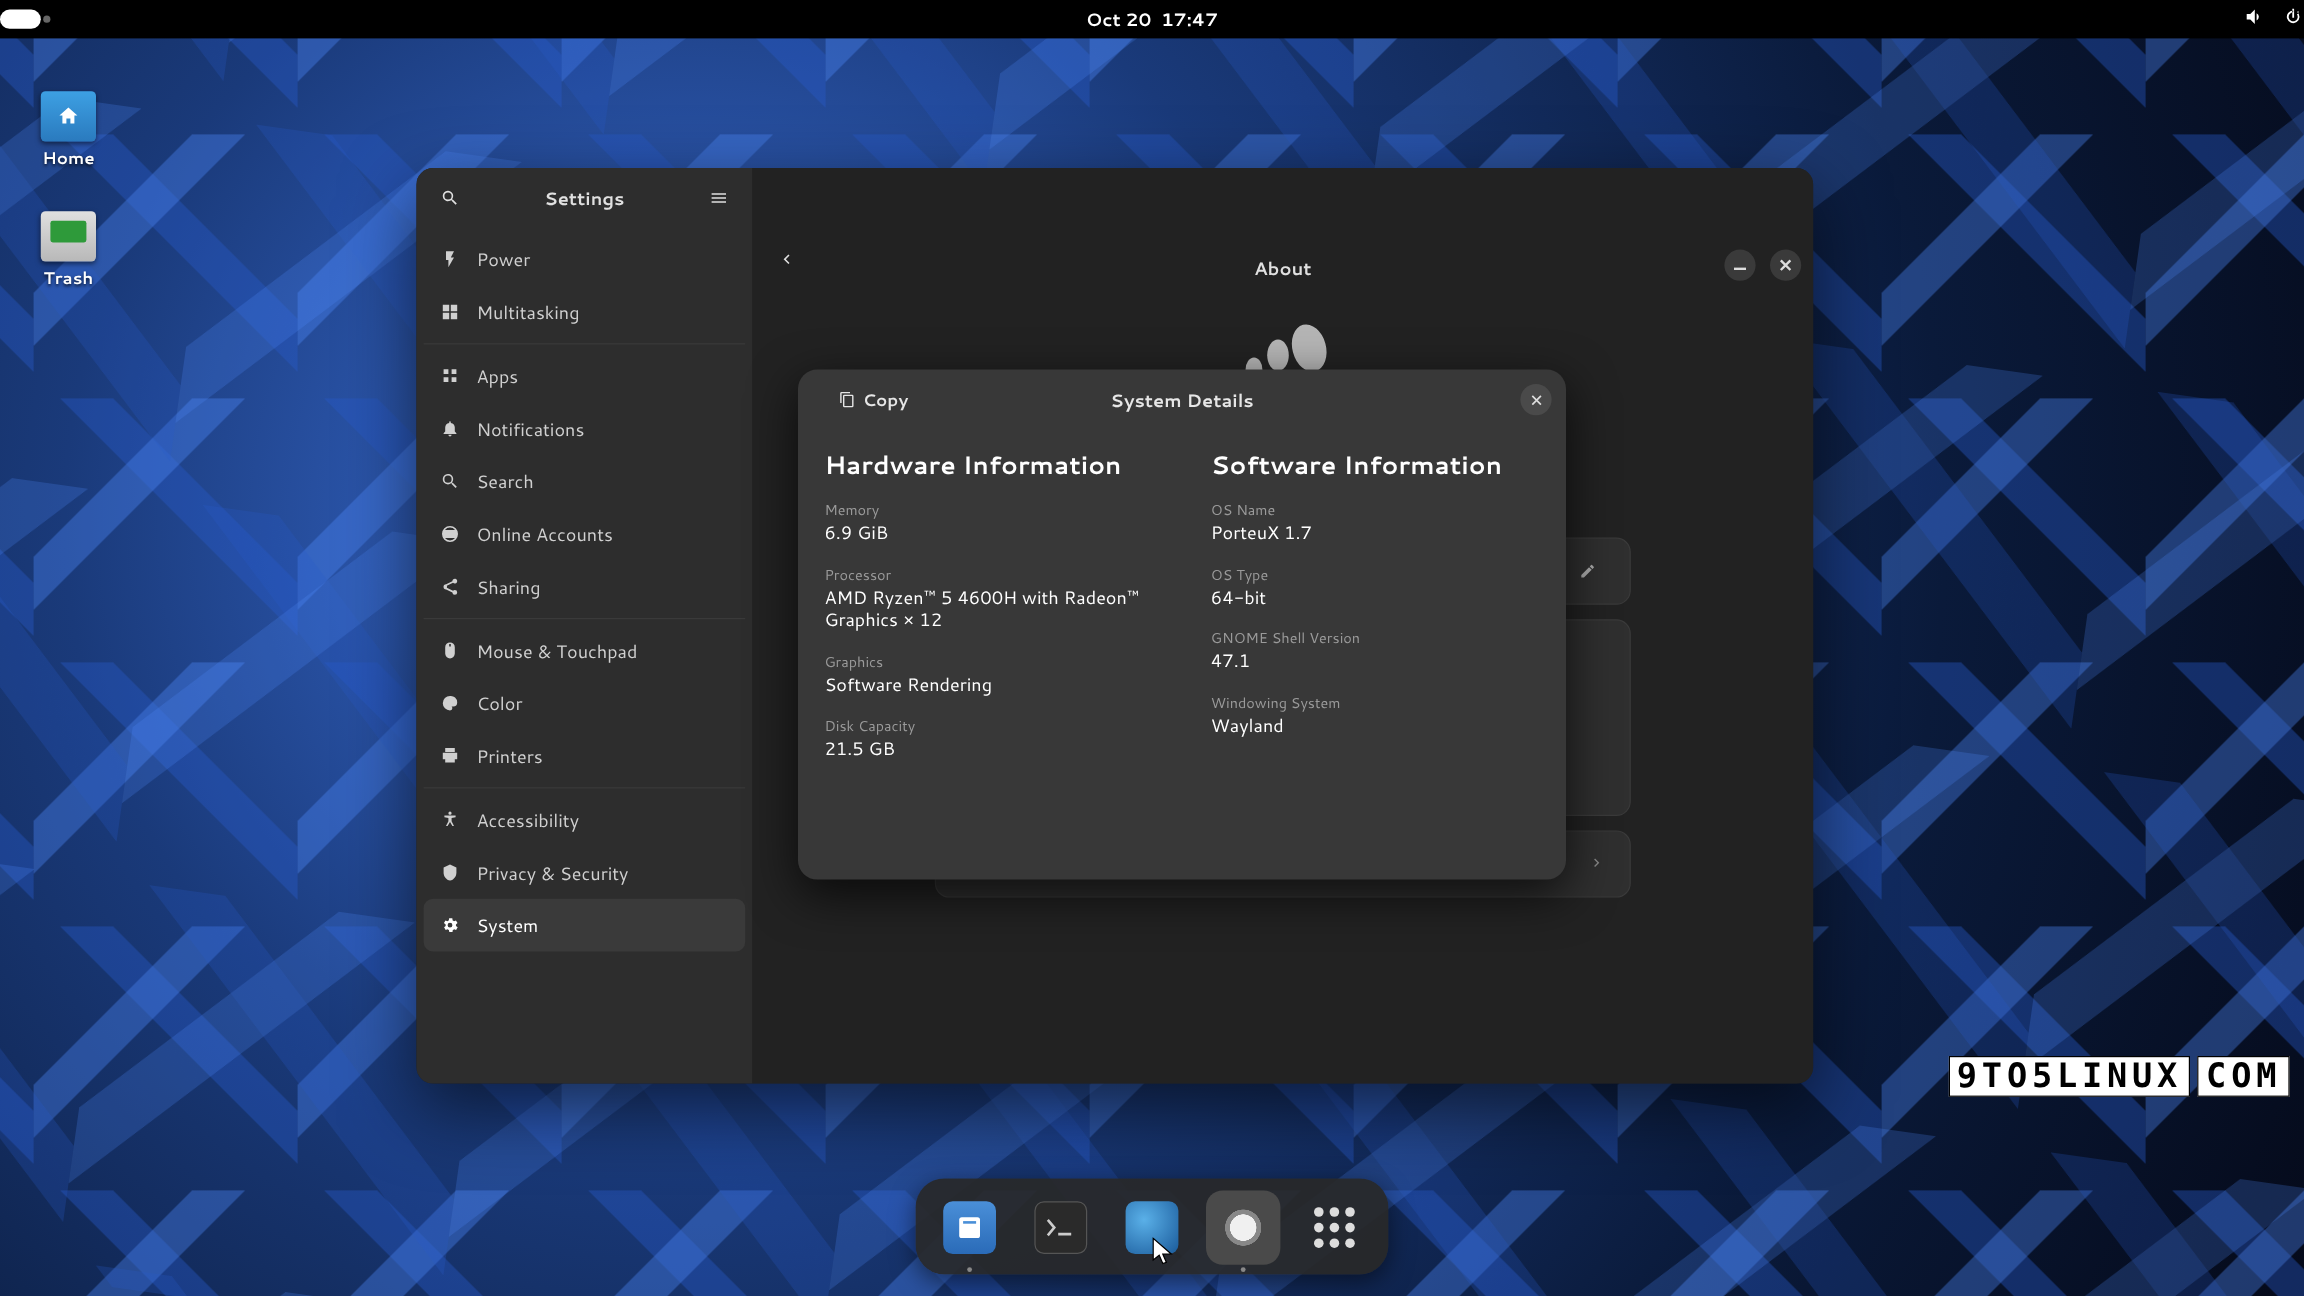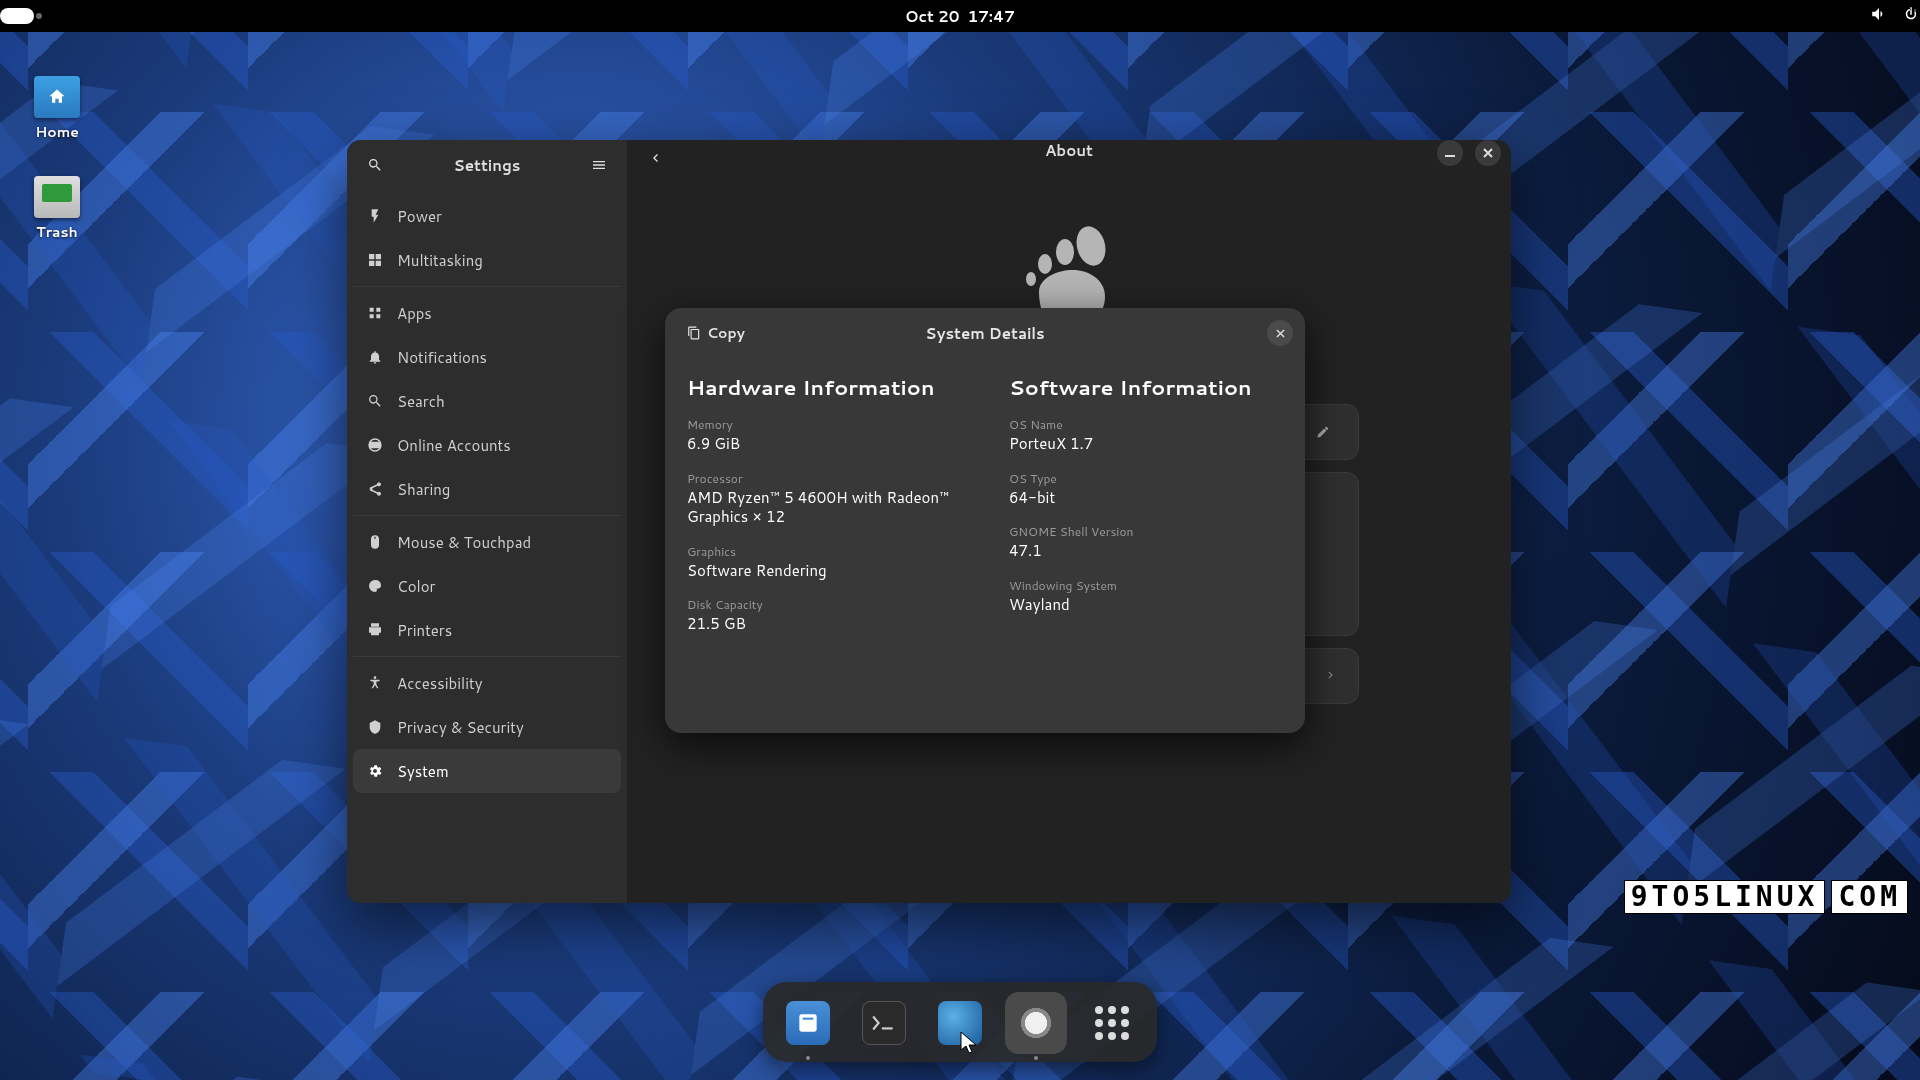--- a/index.html
+++ b/index.html
@@ -48,41 +48,41 @@
 .icon-btn svg { width:16px; height:16px; fill:currentColor; }
 .sidebar-title { flex:1; text-align:center; font-weight:700; font-size:15px; }
 .sidebar-list { padding:4px 6px; overflow-y:auto; }
 .nav-item { display:flex; align-items:center; gap:14px; height:44px; padding:0 14px; border-radius:8px;
   font-size:15px; cursor:pointer; color:#d0d0d0; }
 .nav-item.active { background:#3a3a3a; color:#fff; }
 .nav-item svg { width:16px; height:16px; fill:currentColor; flex-shrink:0; }
 .nav-sep { height:1px; background:#3a3a3a; margin:4px 0; }
 
 .content { flex:1; background:#222; display:flex; flex-direction:column; }
-.content-header { height:50px; display:flex; align-items:flex-start; padding:0 10px; position:relative; }
+.content-header { height:50px; display:flex; align-items:flex-end; padding:0 10px; position:relative;margin-top:44px; }
 .content-title { position:absolute; left:50%; transform:translateX(-50%); font-weight:700; font-size:15px; }
 .window-controls { margin-left:auto; display:flex; gap:12px; }
 .wc-btn { width:26px; height:26px; border-radius:50%; background:#3a3a3a; display:flex; align-items:center; justify-content:center; cursor:pointer; }
 .wc-btn svg { width:10px; height:10px; fill:#ddd; }
 
 .content-body { flex:1; display:flex; flex-direction:column; align-items:center; padding:30px 40px; }
 .gnome-logo { width:140px; height:120px; fill:#b5b5b5; margin-top:4px; }
 
 .card-row { width:580px; background:#2f2f2f; border-radius:12px; border:1px solid #3a3a3a; margin-top:28px; overflow:hidden; }
 .card-item { height:54px; display:flex; align-items:center; padding:0 20px; font-size:15px; cursor:pointer; color:#e0e0e0; }
 .card-item .chevron { margin-left:auto; }
 .card-item .chevron svg { width:14px; height:14px; fill:#888; }
 .card-item .pencil { margin-left:auto; width:30px; height:30px; display:flex; align-items:center; justify-content:center; }
 .card-item .pencil svg { width:14px; height:14px; fill:#aaa; }
 
 
 .dialog { position:absolute; top:308px; left:665px; width:640px; height:425px;
   background:#383838; border-radius:16px; box-shadow:0 12px 40px rgba(0,0,0,.7); z-index:20; color:#e6e6e6;
   display:flex; flex-direction:column; }
-.dialog-header { height:50px; display:flex; align-items:center; padding:0 12px; }
+.dialog-header { height:50px; display:flex; align-items:center; padding:0 12px;margin-left:12px; }
 .copy-btn { display:flex; align-items:center; gap:6px; padding:6px 10px; border-radius:8px; cursor:pointer; font-weight:700; font-size:14px; }
 .copy-btn svg { width:14px; height:14px; fill:currentColor; }
 .dialog-title { position:absolute; left:50%; transform:translateX(-50%); font-weight:700; font-size:15px; }
 .dialog-close { margin-left:auto; width:26px; height:26px; border-radius:50%; background:#4a4a4a; display:flex; align-items:center; justify-content:center; cursor:pointer; }
 .dialog-close svg { width:9px; height:9px; fill:#ddd; }
 .dialog-body { flex:1; padding:14px 22px; display:flex; gap:48px; }
 .dcol { flex:1; }
 .dcol h2 { font-size:21px; font-weight:800; margin-bottom:14px; color:#fff; }
 .field { margin-bottom:16px; }
 .field .lbl { font-size:12px; color:#9a9a9a; margin-bottom:1px; }

